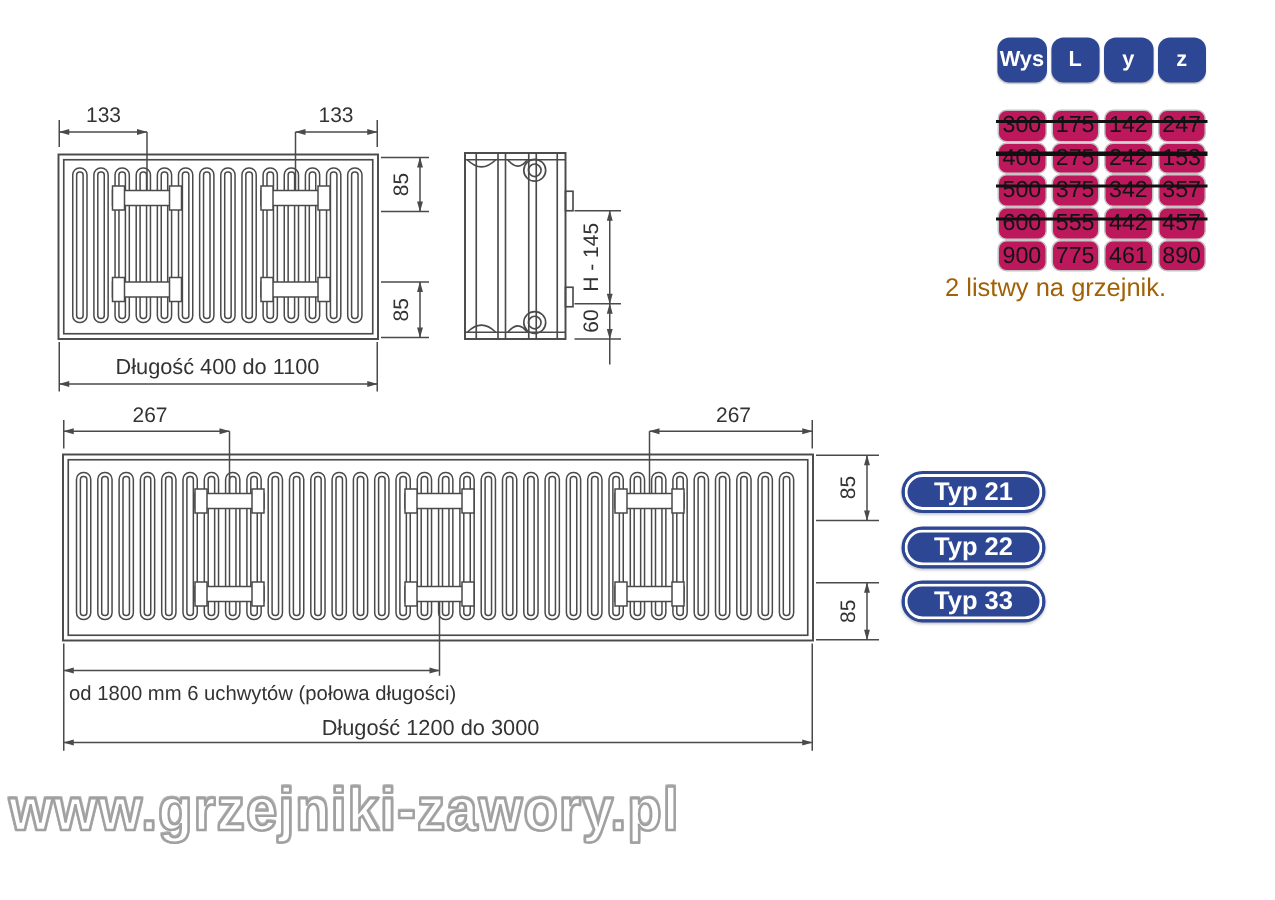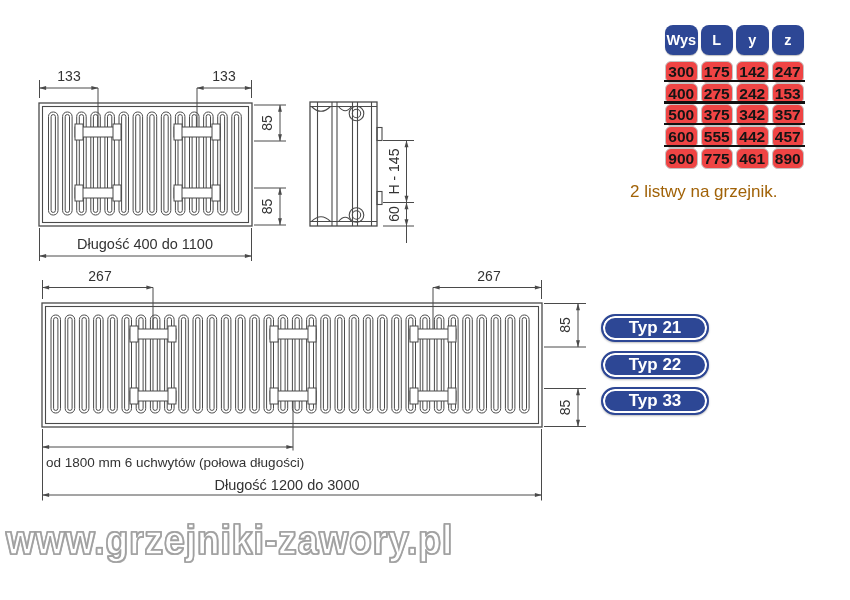--- a/index.html
+++ b/index.html
@@ -15,37 +15,36 @@
   .dtxt{font-family:"Liberation Sans",sans-serif;font-size:14px;fill:#333;text-anchor:middle;}
   .dtxt-s{font-family:"Liberation Sans",sans-serif;font-size:13.5px;fill:#333;}
   .dtxt-l{font-family:"Liberation Sans",sans-serif;font-size:14.5px;fill:#333;text-anchor:middle;}
   g[data-ribs] rect{fill:#ffffff;stroke:#4a4a4a;stroke-width:1;}
   
   .spec-table{
     position:absolute;left:665px;top:25px;width:139px;
     display:grid;grid-template-columns:repeat(4,1fr);column-gap:3px;row-gap:0;
   }
   .spec-table .th{
-    height:30px;margin-bottom:6px;background:#2d4795;border-radius:8px;
+    height:30px;margin-bottom:18px;background:#2d4795;border-radius:8px;
     color:#fff;font-weight:bold;font-size:14.5px;display:flex;align-items:center;justify-content:center;
     box-shadow:0 1px 1px rgba(0,0,0,.25);
   }
   .spec-table .td{
-    height:21.7px;background:#ef4444;border:1px solid #c4c4c4;border-radius:6px;
+    height:21.7px;background:#be185d;border:1px solid #c4c4c4;border-radius:6px;
     color:#141414;font-size:15.5px;display:flex;align-items:center;justify-content:center;
     box-sizing:border-box;
-    font-weight:bold;
   }
   .spec-sep{position:absolute;left:-1px;right:-1px;height:2.4px;background:#101010;z-index:3;}
   
   .note{position:absolute;left:630px;top:181px;font-size:17px;line-height:22px;color:#a16207;}
   
   .typ-buttons{position:absolute;left:601px;top:314px;width:112px;}
   .typ-btn{
-    width:108px;height:28px;margin-bottom:8.5px;background:#2d4795;
+    width:96px;height:28px;margin-bottom:8.5px;background:#2d4795;
     border:2.5px solid #2d4795;border-radius:15px;box-sizing:border-box;
     box-shadow:inset 0 0 0 2px #ffffff, 0 1px 2px rgba(0,0,0,.25);
     color:#ffffff;font-weight:bold;font-size:17px;
     display:flex;align-items:center;justify-content:center;cursor:pointer;
     font-family:"Liberation Sans",sans-serif;
   }
   
   .watermark{
     position:absolute;left:6px;top:518px;
     font-size:40px;font-weight:bold;letter-spacing:1px;color:#ffffff;

